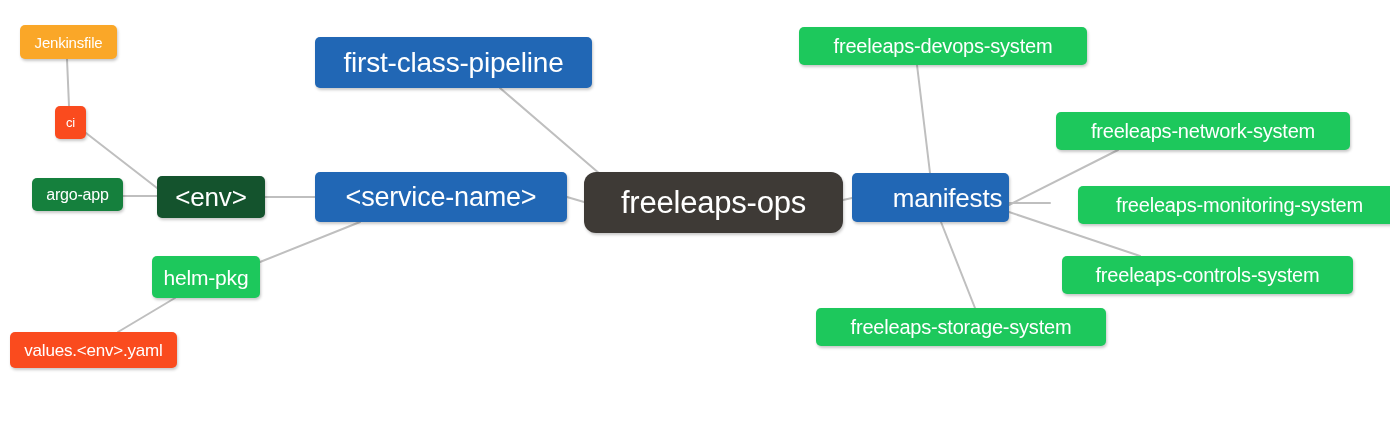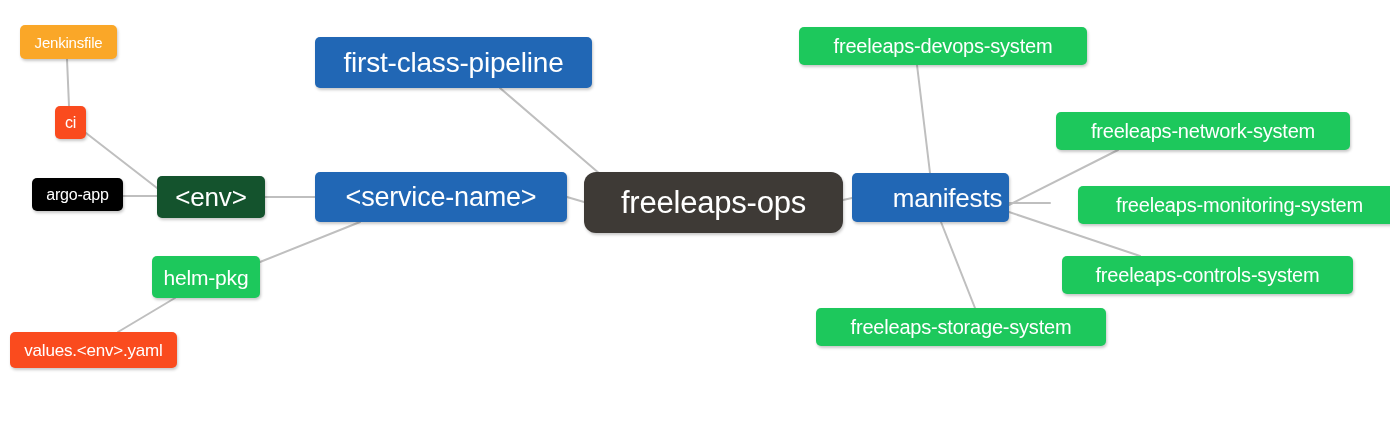--- a/index.html
+++ b/index.html
@@ -63,24 +63,24 @@
       <line x1="930" y1="173" x2="917" y2="65" stroke="#bfbfbf" stroke-width="2" stroke-linecap="round"></line>
       <line x1="1009" y1="205" x2="1118" y2="150" stroke="#bfbfbf" stroke-width="2" stroke-linecap="round"></line>
       <line x1="1009" y1="203" x2="1050" y2="203" stroke="#bfbfbf" stroke-width="2" stroke-linecap="round"></line>
       <line x1="1009" y1="212" x2="1140" y2="256" stroke="#bfbfbf" stroke-width="2" stroke-linecap="round"></line>
       <line x1="941" y1="222" x2="975" y2="308" stroke="#bfbfbf" stroke-width="2" stroke-linecap="round"></line>
     </svg>
   <div id="nodes">
       <div class="node" style="left: 20px; top: 25px; width: 97px; height: 34px; background: rgb(250, 167, 40); font-size: 15px;">
         <span>Jenkinsfile</span>
       </div>
-      <div class="node" style="left: 55px; top: 106px; width: 31px; height: 33px; background: rgb(250, 75, 30); font-size: 16px; justify-content: center;">
+      <div class="node" style="left: 55px; top: 106px; width: 31px; height: 33px; background: rgb(250, 75, 30); font-size: 13px; justify-content: center;">
         <span>ci</span>
       </div>
-      <div class="node" style="left: 32px; top: 178px; width: 91px; height: 33px; background: #000000; font-size: 16px;">
+      <div class="node" style="left: 32px; top: 178px; width: 91px; height: 33px; background: #15803d; font-size: 16px;">
         <span>argo-app</span>
       </div>
       <div class="node" style="left: 157px; top: 176px; width: 108px; height: 42px; background: #14532d; font-size: 26px;">
         <span>&lt;env&gt;</span>
       </div>
       <div class="node" style="left: 152px; top: 256px; width: 108px; height: 42px; background: rgb(29, 200, 92); font-size: 21px;">
         <span>helm-pkg</span>
       </div>
       <div class="node" style="left: 10px; top: 332px; width: 167px; height: 36px; background: rgb(250, 75, 30); font-size: 17px;">
         <span>values.&lt;env&gt;.yaml</span>

